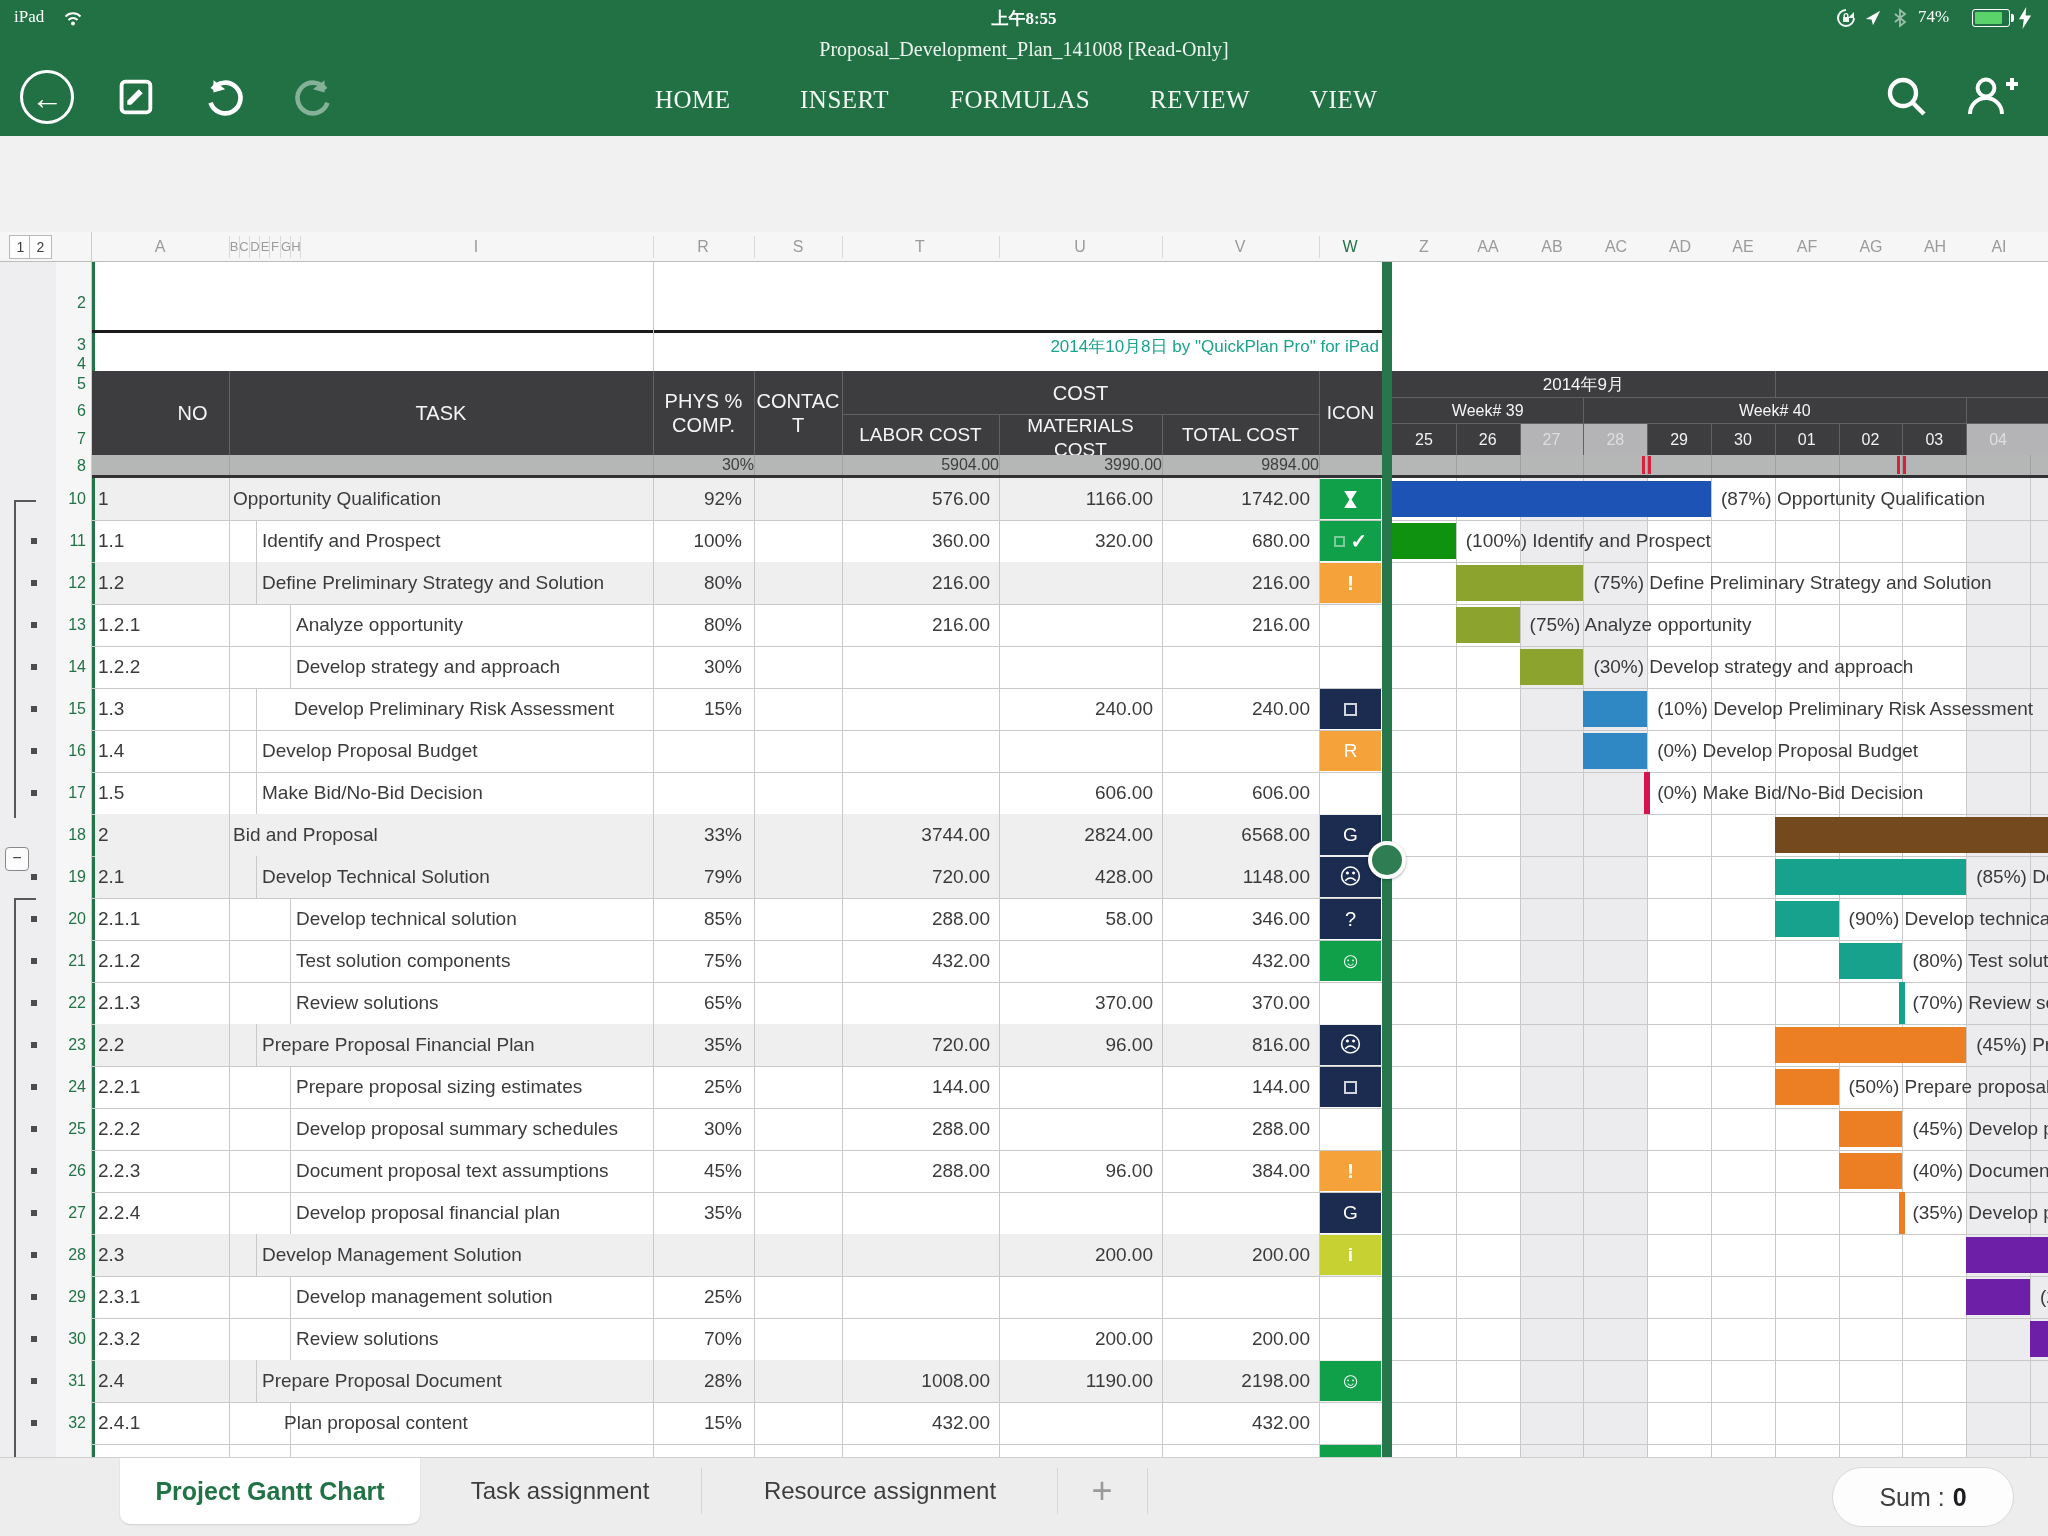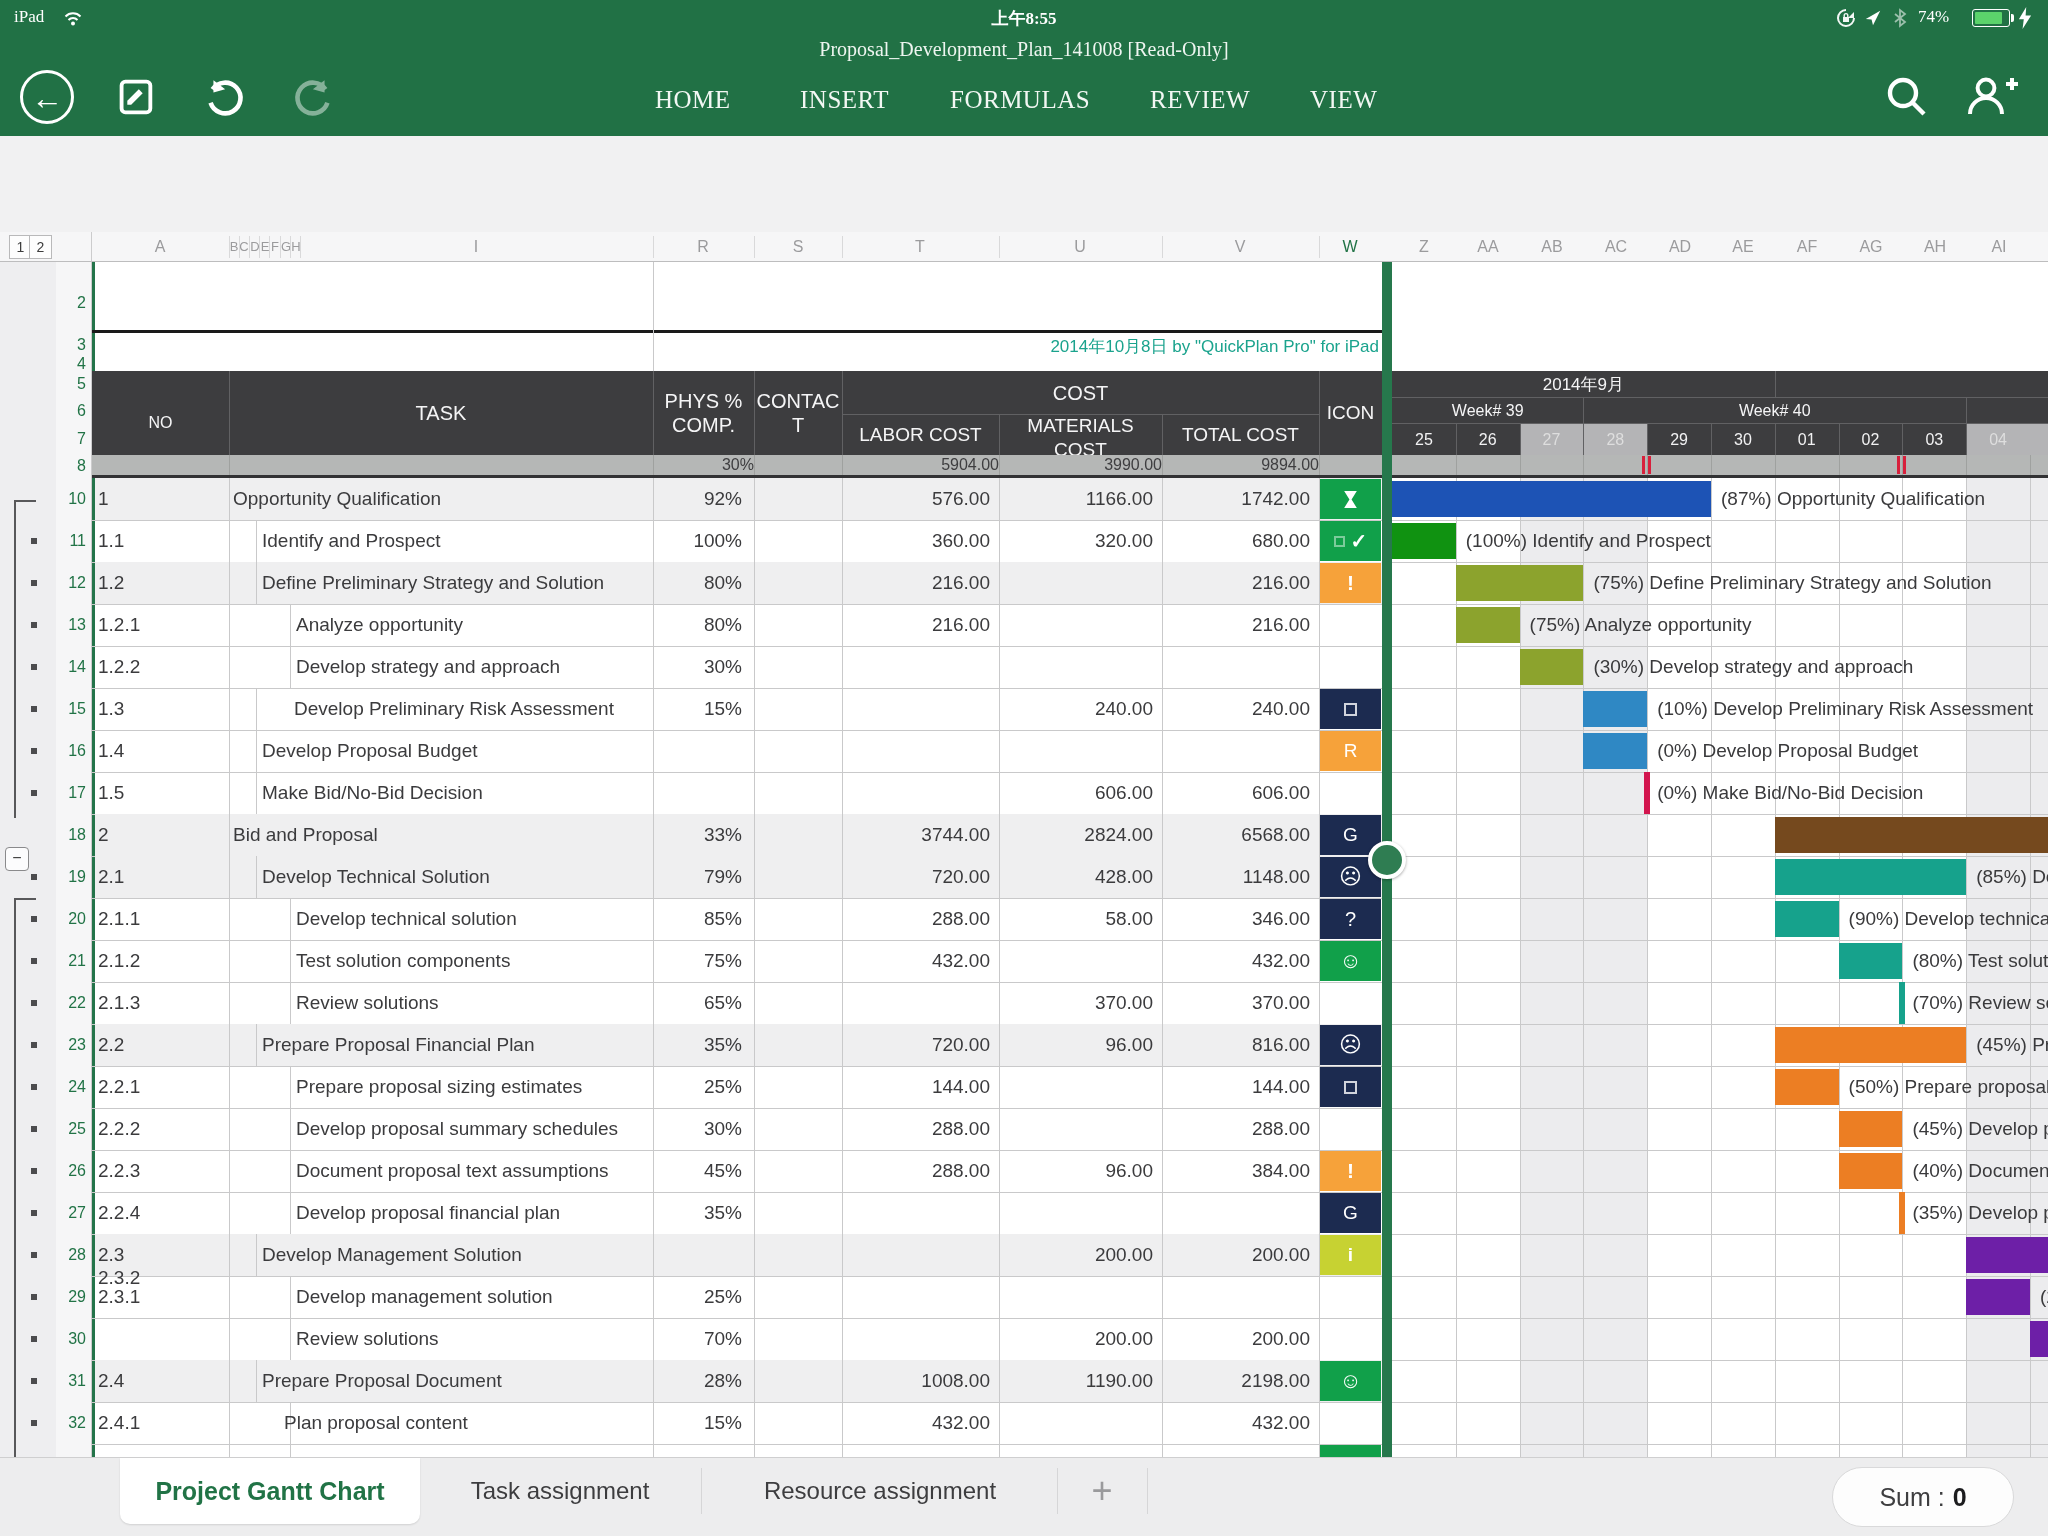--- a/index.html
+++ b/index.html
@@ -262,21 +262,21 @@
     <span class="rownum" style="left: 0px; top: 1119px;">31</span>
     <span class="rownum" style="left: 0px; top: 1161px;">32</span>
   </div>
 
 <div class="abs" id="leftpane">
     <div style="left: 0px; top: 0px; width: 3px; height: 1195px; background: rgb(36, 116, 74);"></div>
     <div id="titleline" style="left: 0px; top: 68px; width: 1290px; height: 3px;"></div>
     <div id="byline" style="left: 500px; top: 73px; width: 787px; height: 22px; color: rgb(26, 163, 141);">2014年10月8日 by "QuickPlan Pro" for iPad</div>
     <div class="gridv" style="left: 561px; top: 0px; width: 1px; height: 109px;"></div>
     <div class="darkhdr" style="left: 0px; top: 109px; width: 1290px; height: 84px;"></div>
-    <div class="hcell" style="left: 0px; top: 109px; width: 137px; height: 104px; font-size: 16px; line-height: 24px; flex-wrap: wrap; word-break: break-word;">
+    <div class="hcell" style="left: 0px; top: 109px; width: 137px; height: 84px; font-size: 20px; line-height: 24px; flex-wrap: wrap; word-break: break-word; padding-left: 32px;">
       <span style="width: 100%;">NO</span>
     </div>
     <div class="hcell" style="left: 137px; top: 109px; width: 424px; height: 84px; font-size: 20px; line-height: 24px; flex-wrap: wrap; word-break: break-word;">
       <span style="width: 100%;">TASK</span>
     </div>
     <div class="hcell" style="left: 561px; top: 109px; width: 101px; height: 84px; font-size: 20px; line-height: 24px; flex-wrap: wrap; word-break: break-word;">
       <span style="width: 100%;">PHYS % COMP.</span>
     </div>
     <div class="hcell" style="left: 662px; top: 109px; width: 88px; height: 84px; font-size: 20px; line-height: 24px; flex-wrap: wrap; word-break: break-word;">
       <span style="width: 100%; word-break: break-all;">CONTACT</span>
@@ -500,21 +500,21 @@
     <div class="iconcell" style="left: 1228px; top: 973px; width: 61px; height: 40px; background: rgb(199, 210, 50); font-size: 19px; font-weight: bold;">i</div>
     <div class="gridh" style="left: 0px; top: 1056px; width: 1290px; height: 1px;"></div>
     <div class="cell" style="left: 6px; top: 1014px; width: 125px; height: 42px;">2.3.1</div>
     <div class="gridv" style="left: 198px; top: 1014px; width: 1px; height: 42px;"></div>
     <div class="cell" style="left: 204px; top: 1014px; width: 353px; height: 42px;">Develop management solution</div>
     <div class="cell rt" style="left: 561px; top: 1014px; width: 89px; height: 42px;">25%</div>
     <div class="cell rt" style="left: 750px; top: 1014px; width: 148px; height: 42px;"></div>
     <div class="cell rt" style="left: 907px; top: 1014px; width: 154px; height: 42px;"></div>
     <div class="cell rt" style="left: 1070px; top: 1014px; width: 148px; height: 42px;"></div>
     <div class="gridh" style="left: 0px; top: 1098px; width: 1290px; height: 1px;"></div>
-    <div class="cell" style="left: 6px; top: 995px; width: 125px; height: 42px;">2.3.2</div>
+    <div class="cell" style="left: 6px; top: 1056px; width: 125px; height: 42px;">2.3.2</div>
     <div class="gridv" style="left: 198px; top: 1056px; width: 1px; height: 42px;"></div>
     <div class="cell" style="left: 204px; top: 1056px; width: 353px; height: 42px;">Review solutions</div>
     <div class="cell rt" style="left: 561px; top: 1056px; width: 89px; height: 42px;">70%</div>
     <div class="cell rt" style="left: 750px; top: 1056px; width: 148px; height: 42px;"></div>
     <div class="cell rt" style="left: 907px; top: 1056px; width: 154px; height: 42px;">200.00</div>
     <div class="cell rt" style="left: 1070px; top: 1056px; width: 148px; height: 42px;">200.00</div>
     <div class="shade" style="left: 3px; top: 1098px; width: 1287px; height: 42px;"></div>
     <div class="gridh" style="left: 0px; top: 1140px; width: 1290px; height: 1px;"></div>
     <div class="cell" style="left: 6px; top: 1098px; width: 125px; height: 42px;">2.4</div>
     <div class="gridv" style="left: 164px; top: 1098px; width: 1px; height: 42px;"></div>

